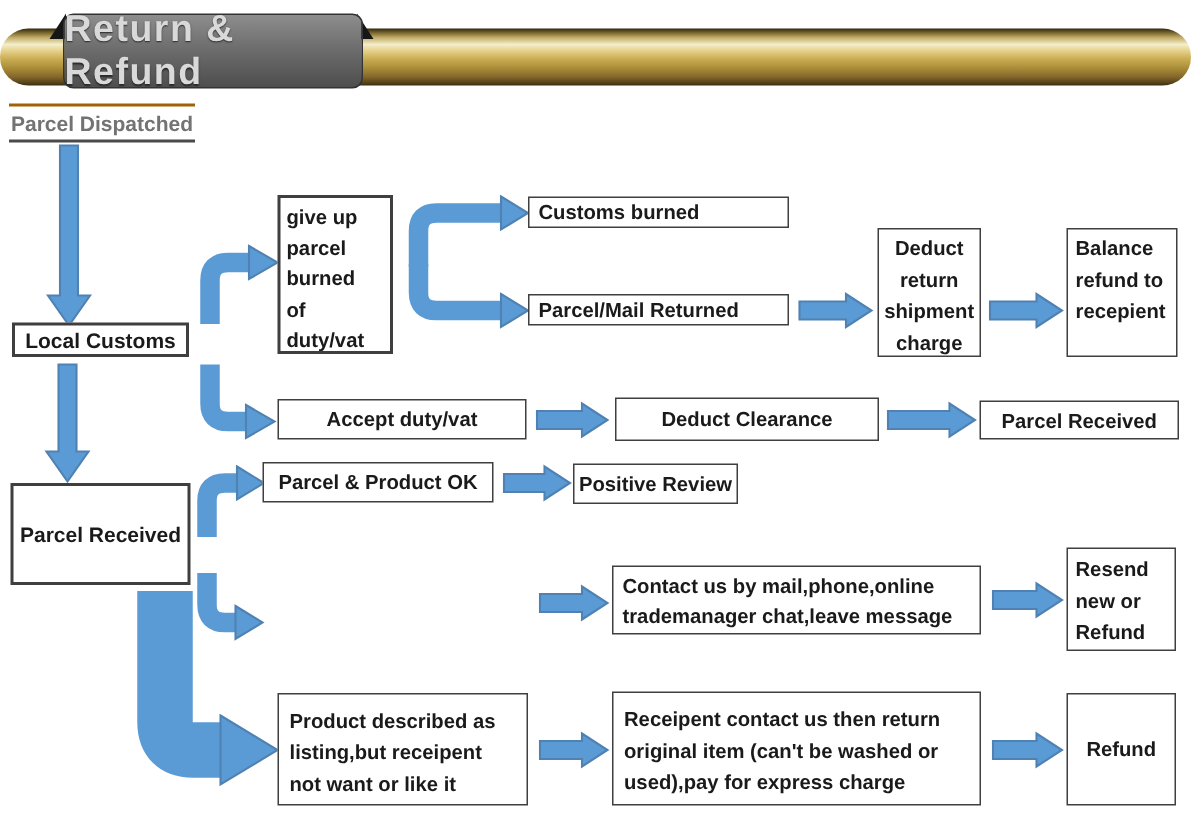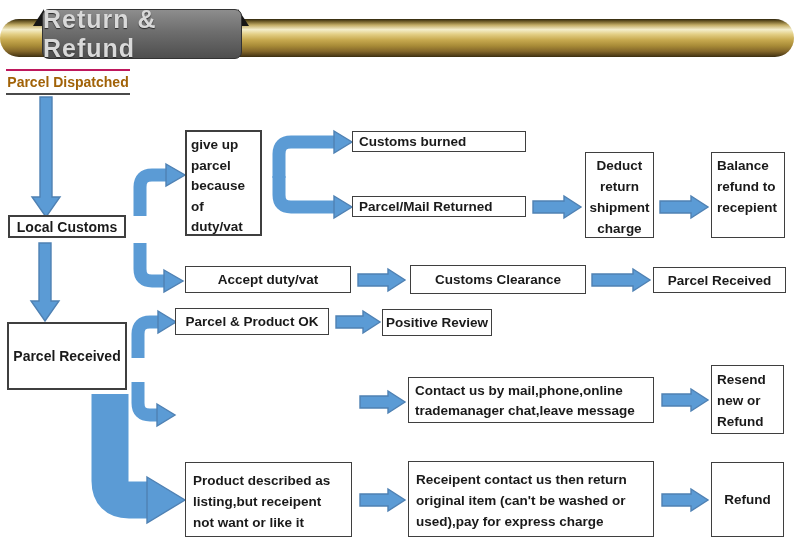--- a/index.html
+++ b/index.html
@@ -37,22 +37,22 @@
     font-weight:bold;color:#1a1a1a;font-size:13.5px;white-space:pre-line;
     box-sizing:border-box;overflow:hidden;
   }
   .heavy{border-width:2px;}
   .ctr{display:flex;align-items:center;justify-content:center;text-align:center;}
   .ctr-x{text-align:center;}
   .lft{text-align:left;}
   
   .start-label{
     position:absolute;left:6px;top:69px;width:124px;height:22px;line-height:22px;
-    border-top:2px solid #be185d;border-bottom:2px solid #4a4a4a;
-    font-weight:bold;font-size:14px;text-align:center;color:#a16207;
+    border-top:2px solid #a16207;border-bottom:2px solid #4a4a4a;
+    font-weight:bold;font-size:14px;text-align:center;color:#737373;
   }
   .arrow-layer{position:absolute;left:0;top:0;z-index:0;}
 </style>
 </head>
 <body>
 
 <div id="stage">
 
   <div class="gold-bar"></div>
   <div class="fold fold-left"></div>
@@ -95,40 +95,40 @@
   </svg>
 
   <div class="start-label">Parcel Dispatched</div>
 
   <div class="node heavy ctr" style="left:8px;top:215px;width:118px;height:23px;font-size:14px">Local Customs</div>
 
   <div class="node heavy ctr" style="left:7px;top:322px;width:120px;height:68px;font-size:14px">Parcel Received</div>
 
   <div class="node heavy lft" style="left:185px;top:130px;width:77px;height:106px;padding:3px 4px;line-height:20.5px">give up
 parcel
-because
+burned
 of
 duty/vat</div>
 
   <div class="node lft" style="left:352px;top:131px;width:174px;height:21px;line-height:20px;padding-left:6px">Customs burned</div>
 
   <div class="node lft" style="left:352px;top:196px;width:174px;height:21px;line-height:20px;padding-left:6px">Parcel/Mail Returned</div>
 
   <div class="node ctr-x" style="left:585px;top:152px;width:69px;height:86px;line-height:21px;padding-top:2px">Deduct
 return
 shipment
 charge</div>
 
   <div class="node lft" style="left:711px;top:152px;width:74px;height:86px;line-height:21px;padding:2px 0 0 5px">Balance
 refund to
 recepient</div>
 
   <div class="node ctr" style="left:185px;top:266px;width:166px;height:27px">Accept duty/vat</div>
 
-  <div class="node ctr" style="left:410px;top:265px;width:176px;height:29px">Customs Clearance</div>
+  <div class="node ctr" style="left:410px;top:265px;width:176px;height:29px">Deduct Clearance</div>
 
   <div class="node ctr" style="left:653px;top:267px;width:133px;height:26px">Parcel Received</div>
 
   <div class="node ctr" style="left:175px;top:308px;width:154px;height:27px">Parcel &amp; Product OK</div>
 
   <div class="node ctr" style="left:382px;top:309px;width:110px;height:27px">Positive Review</div>
 
 
   <div class="node lft" style="left:408px;top:377px;width:246px;height:46px;line-height:20px;padding:3px 0 0 6px">Contact us by mail,phone,online
 trademanager chat,leave message</div>

